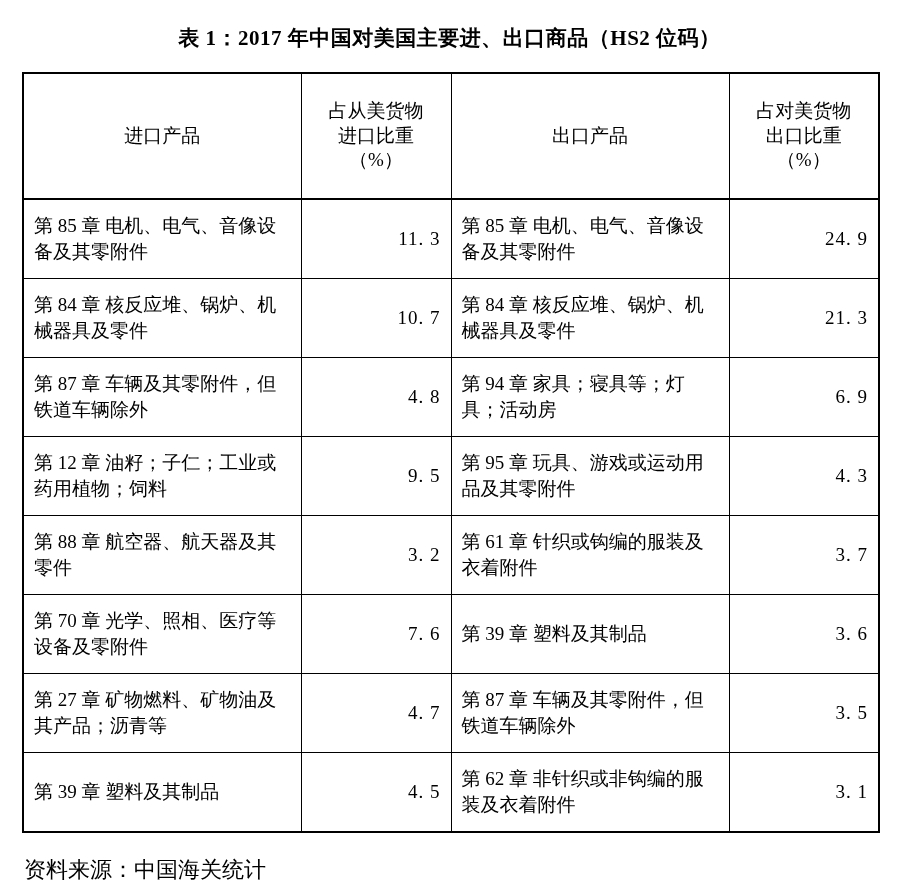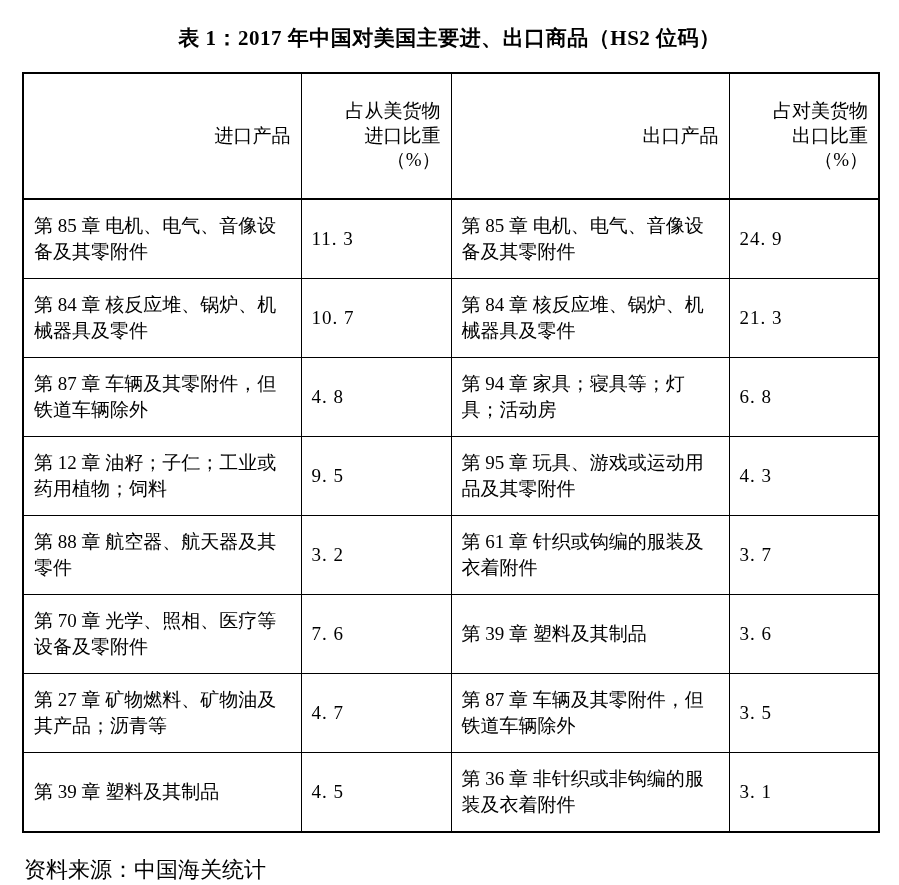--- a/index.html
+++ b/index.html
@@ -40,35 +40,35 @@
   table.data-table td,
   table.data-table th {
     border: 1px solid #000000;
     padding: 6px 10px;
     font-size: 19px;
     vertical-align: middle;
     line-height: 1.38;
   }
   table.data-table thead th {
     font-weight: normal;
-    text-align: right;
+    text-align: center;
     height: 112px;
     border-bottom: 2px solid #000000;
   }
   table.data-table thead th.hdr-pct {
     line-height: 1.3;
   }
   .col-prod { width: 278px; }
   .col-pct  { width: 150px; }
   td.prod {
     text-align: left;
     height: 66px;
   }
   td.pct {
-    text-align: left;
+    text-align: right;
     letter-spacing: 1px;
   }
   .source {
     margin: 22px 24px 0 24px;
     font-family: "Liberation Sans", "DejaVu Sans", sans-serif;
     font-size: 22px;
   }
 </style>
 </head>
 <body>
@@ -111,21 +111,21 @@
         <tr>
           <td class="prod">第 84 章 核反应堆、锅炉、机械器具及零件</td>
           <td class="pct">10. 7</td>
           <td class="prod">第 84 章 核反应堆、锅炉、机械器具及零件</td>
           <td class="pct">21. 3</td>
         </tr>
         <tr>
           <td class="prod">第 87 章 车辆及其零附件，但铁道车辆除外</td>
           <td class="pct">4. 8</td>
           <td class="prod">第 94 章 家具；寝具等；灯具；活动房</td>
-          <td class="pct">6. 8</td>
+          <td class="pct">6. 9</td>
         </tr>
         <tr>
           <td class="prod">第 12 章 油籽；子仁；工业或药用植物；饲料</td>
           <td class="pct">9. 5</td>
           <td class="prod">第 95 章 玩具、游戏或运动用品及其零附件</td>
           <td class="pct">4. 3</td>
         </tr>
         <tr>
           <td class="prod">第 88 章 航空器、航天器及其零件</td>
           <td class="pct">3. 2</td>
@@ -140,21 +140,21 @@
         </tr>
         <tr>
           <td class="prod">第 27 章 矿物燃料、矿物油及其产品；沥青等</td>
           <td class="pct">4. 7</td>
           <td class="prod">第 87 章 车辆及其零附件，但铁道车辆除外</td>
           <td class="pct">3. 5</td>
         </tr>
         <tr>
           <td class="prod">第 39 章 塑料及其制品</td>
           <td class="pct">4. 5</td>
-          <td class="prod">第 36 章 非针织或非钩编的服装及衣着附件</td>
+          <td class="prod">第 62 章 非针织或非钩编的服装及衣着附件</td>
           <td class="pct">3. 1</td>
         </tr>
       </tbody>
     </table>
   </div>
 
   <div class="source">资料来源：中国海关统计</div>
 
 </div>
 

